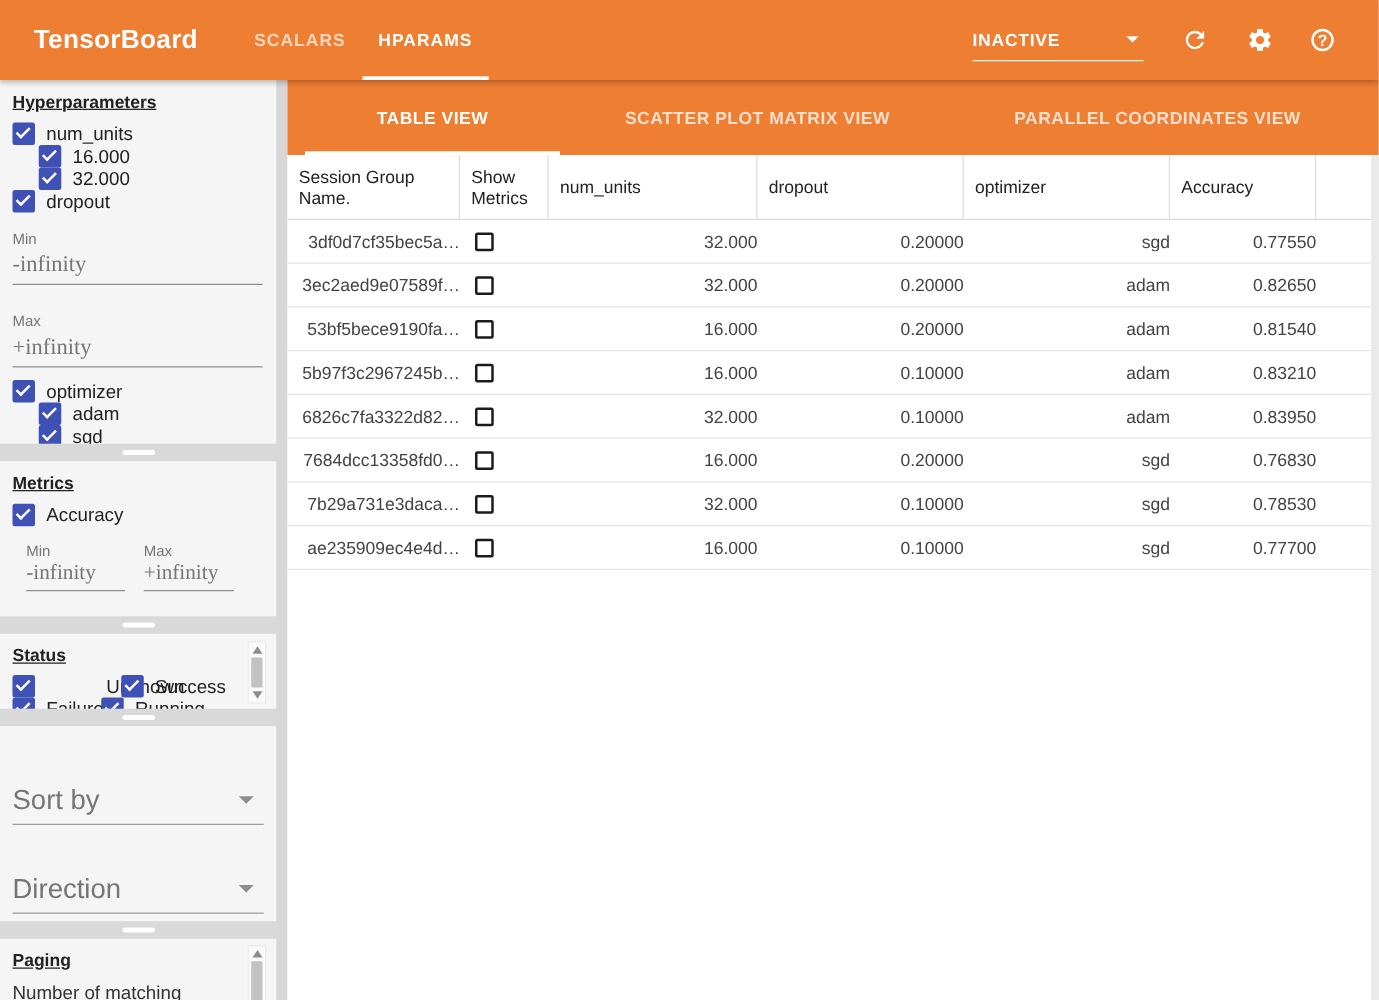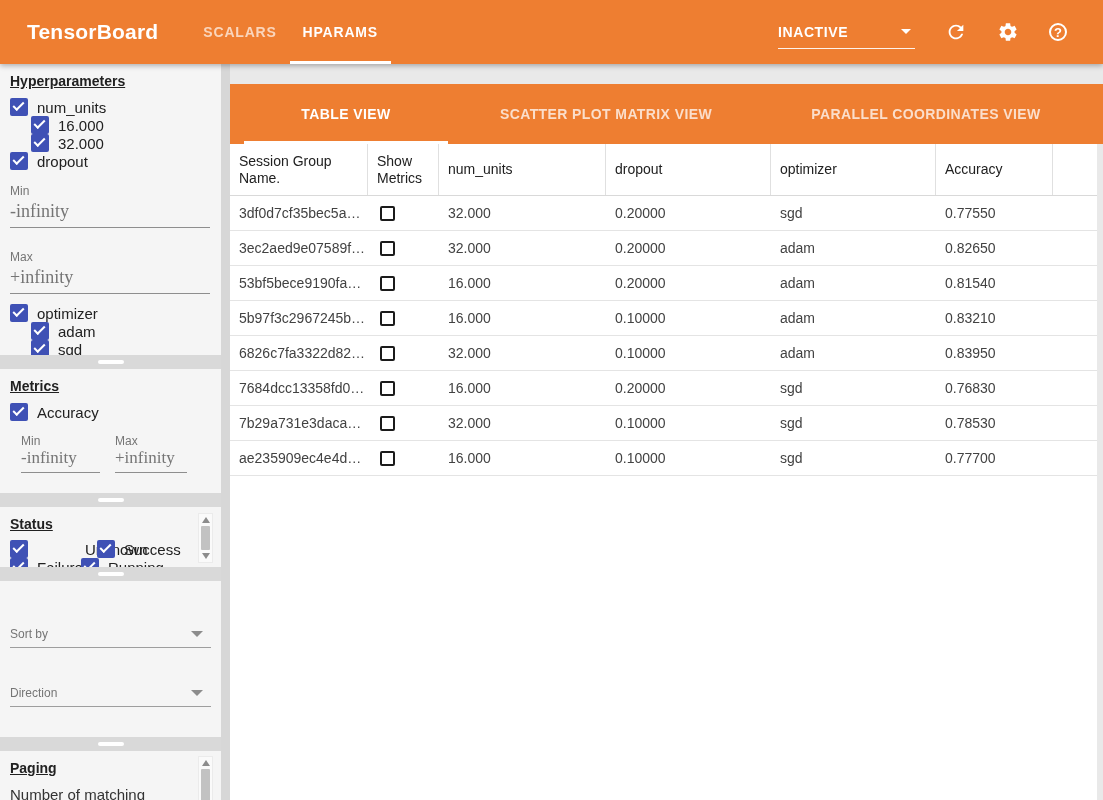--- a/index.html
+++ b/index.html
@@ -61,47 +61,47 @@
   .lbl-max{ margin-top:22px; } .inp-max{ margin-top:3px; }
   .minmax-row{ display:flex; margin-top:13px; margin-left:11px; }
   .mm-col{ margin-right:15px; }
   .mm-col .field-input{ width:79px; font-size:17px; padding-bottom:4px; }
   .mm-col.right .field-input{ width:72px; }
   .status-row{ display:flex; align-items:center; height:18px; }
   .status-row.first{ margin-top:8px; }
   .status-item{ display:flex; align-items:center; }
   .w87{ width:87px;gap:48px; } .w71{ width:71px; }
   .select-field{ position:relative; width:201px; border-bottom:1px solid #9e9e9e; padding-bottom:6px;
-    display:flex; justify-content:space-between; align-items:center; font-size:12px; color:var(--text-secondary); cursor:pointer; }
+    display:flex; justify-content:space-between; align-items:center; font-size:22px; color:var(--text-secondary); cursor:pointer; }
   .sel-sortby{ margin-top:40px; } .sel-direction{ margin-top:38px; }
   .caret-gray{ width:0; height:0; border-left:6px solid transparent; border-right:6px solid transparent;
     border-top:6px solid #8c8c8c; margin-right:8px; }
   .paging-text{ margin:9px 10px 0 0; font-size:15px; color:#333; line-height:19px; width:182px; }
   .mini-scrollbar{ position:absolute; right:8px; width:15px; background:#fafafa; border:1px solid #ebebeb;
     display:flex; flex-direction:column; align-items:center; padding:3px 0; cursor:pointer; }
   .sb-status{ top:6px; bottom:4px; }
   .sb-paging{ top:5px; bottom:-8px; }
   .sb-up{ width:0; height:0; border-left:4px solid transparent; border-right:4px solid transparent; border-bottom:6px solid #8c8c8c; flex:none; }
   .sb-down{ width:0; height:0; border-left:4px solid transparent; border-right:4px solid transparent; border-top:6px solid #8c8c8c; flex:none; }
   .sb-thumb{ flex:1; width:9px; background:#c2c2c2; margin:3px 0; border-radius:1px; }
   
-  .main{ flex:1; min-width:0; display:flex; flex-direction:column; background:#e9e9e9;margin-top:20px; }
+  .main{ flex:1; min-width:0; display:flex; flex-direction:column; background:#e9e9e9; }
   .view-tabs{ height:60px; background:var(--accent); display:flex; padding-left:14px; flex:none; }
   .view-tab{ display:flex; align-items:center; justify-content:center; font-size:14px; letter-spacing:.4px;
     color:rgba(255,255,255,.75); position:relative; cursor:pointer; font-weight:bold; }
   .vt1{ width:204px; } .vt2{ width:324px; } .vt3{ width:316px; }
   .view-tab.active{ color:#fff; }
   .view-tab.active::after{ content:''; position:absolute; left:0; right:0; bottom:0; height:3px; background:#fff; }
   .table-wrap{ flex:1; background:#fff; margin-right:6px; overflow:hidden; }
   .thead, .trow{ display:grid; grid-template-columns:138px 71px 167px 165px 165px 117px 1fr; }
   .thead{ height:52px; border-bottom:1px solid #d9d9d9; }
   .th{ border-right:1px solid #e0e0e0; display:flex; align-items:center; padding:0 8px 0 9px;
     font-size:14px; color:var(--text-primary); line-height:17px; }
   .th.filler{ border-right:none; }
-  .trow{ height:35px; border-bottom:1px solid #e4e4e4; align-items:center; }
+  .trow{ height:35px; border-bottom:1px solid #e4e4e4; align-items:center;text-align:right; }
   .td{ padding-left:9px; font-size:14px; color:#424242; white-space:nowrap; overflow:hidden; }
   .td-cb{ display:flex; align-items:center; padding-left:12px; }
   .tcb{ width:15px; height:15px; border:2px solid #1b1b1b; border-radius:2px; background:#fff; cursor:pointer; flex:none; }
   svg{ display:block; }
 </style>
 </head>
 <body>
 
 <header class="toolbar">
   <div class="logo">TensorBoard</div>

